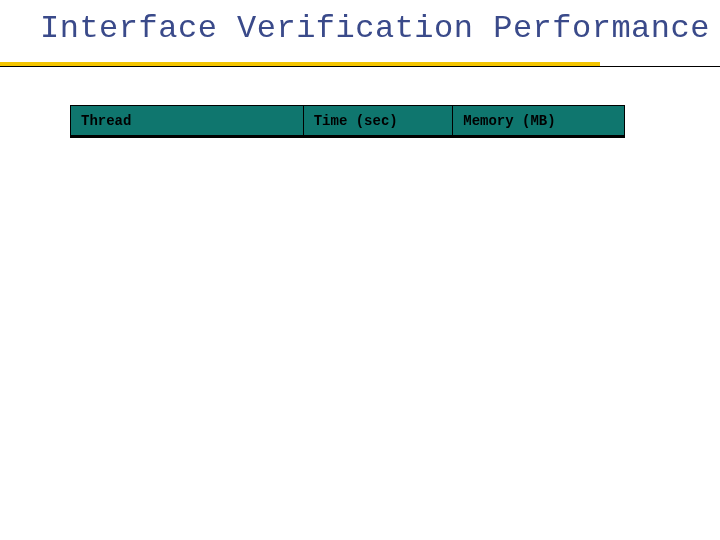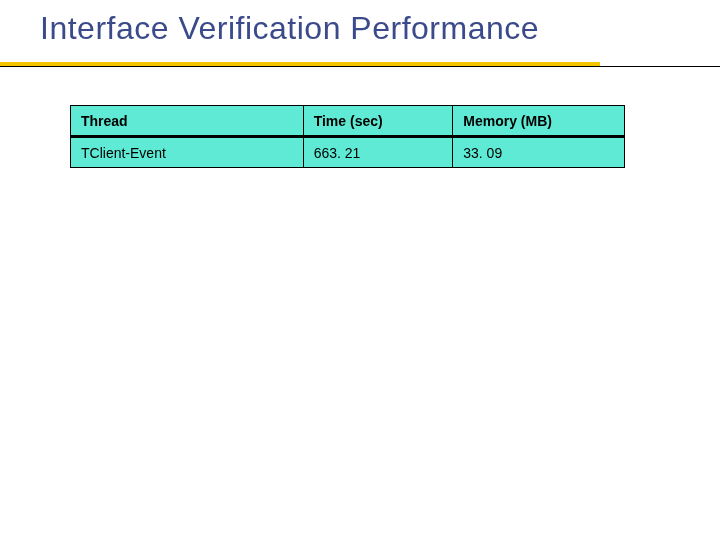--- a/index.html
+++ b/index.html
@@ -9,20 +9,21 @@
     height: 540px;
     background: #fff;
     font-family: Arial, Helvetica, sans-serif;
     overflow: hidden;
   }
   .slide {
     position: relative;
     width: 720px;
     height: 540px;
     box-sizing: border-box;
+    font-family: Liberation Mono, monospace;
   }
   .title {
     position: absolute;
     top: 10px;
     left: 40px;
     font-size: 32px;
     color: #3a4a8a;
     font-weight: 400;
     letter-spacing: 0.5px;
   }
@@ -55,21 +56,21 @@
   }
   col.c-thread { width: 42%; }
   col.c-time   { width: 27%; }
   col.c-mem    { width: 31%; }
   td {
     border: 1px solid #000;
     padding: 7px 10px 6px 10px;
     font-size: 14px;
     color: #000;
     vertical-align: middle;
-    background: #5eead4;
+    background: #0f766e;
   }
   tr.header td {
     font-weight: bold;
     border-bottom: 3px solid #000;
   }
 </style>
 </head>
 <body>
 
 <div class="slide">
@@ -84,22 +85,17 @@
         <col class="c-thread">
           <col class="c-time">
           <col class="c-mem">
       </colgroup>
       <tbody>
           <tr class="header">
         <td>Thread</td>
         <td>Time (sec)</td>
         <td>Memory (MB)</td>
       </tr>
-      <tr>
-        <td>TClient-Event</td>
-        <td>663. 21</td>
-        <td>33. 09</td>
-      </tr>
     </tbody>
       </table>
   </div>
 
 </div>
 
 </body></html>

